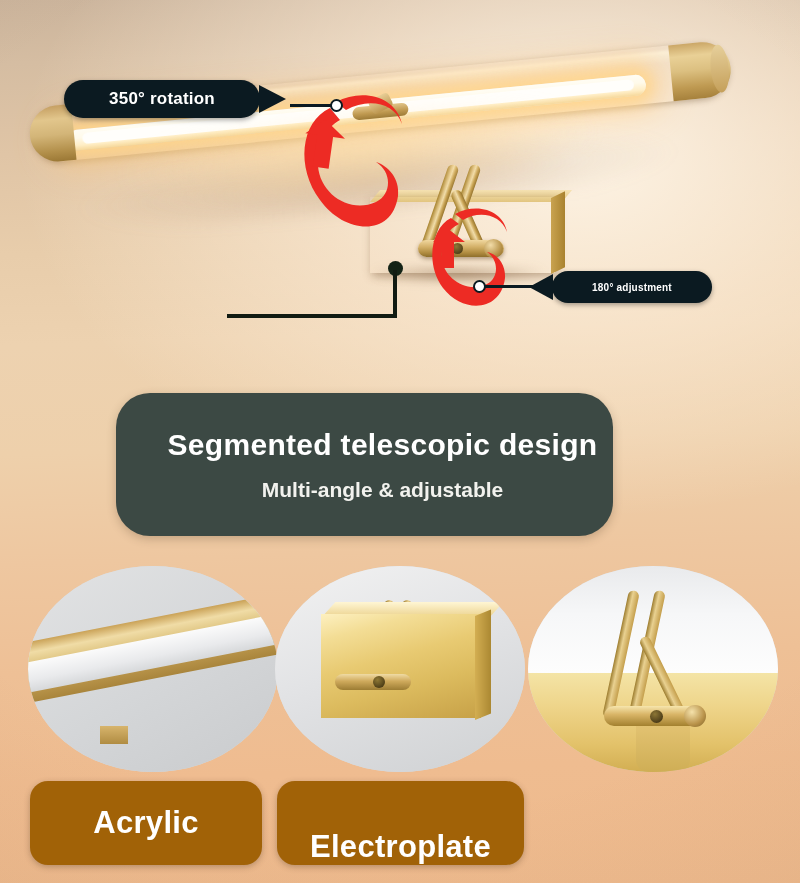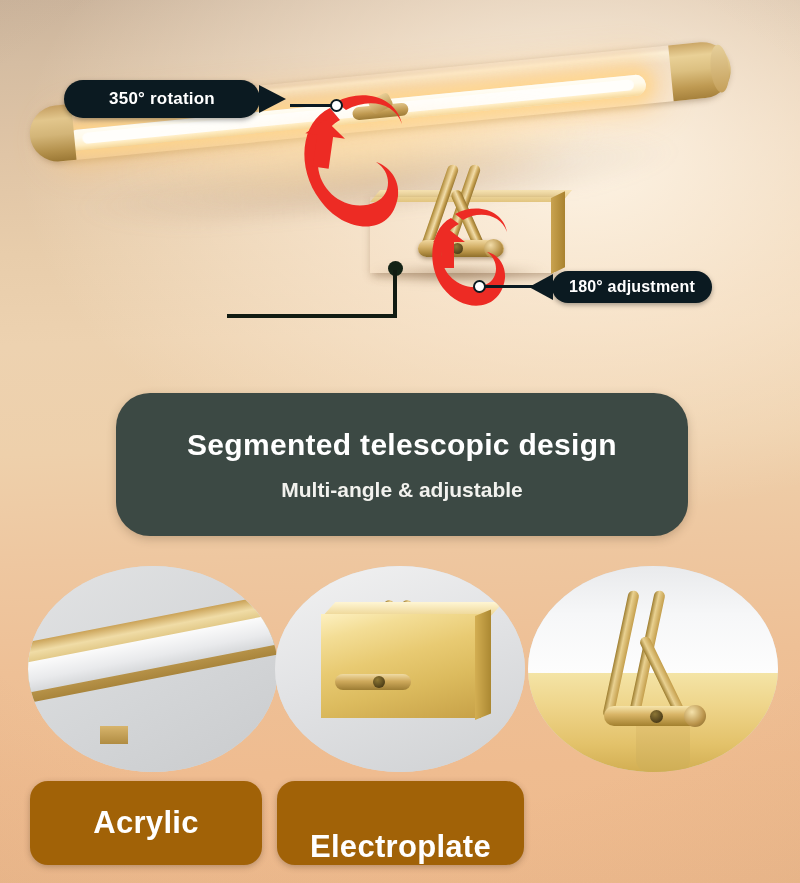--- a/index.html
+++ b/index.html
@@ -125,44 +125,44 @@
   }
   #pill-350{
     left:64px;top:80px;width:196px;height:38px;border-radius:19px;font-size:17px;
   }
   #pill-350:after{ 
     content:"";position:absolute;right:-26px;top:5px;
     border-top:14px solid transparent;border-bottom:14px solid transparent;
     border-left:27px solid #0b1a21;
   }
   #pill-180{
-    left:552px;top:271px;width:160px;height:32px;border-radius:16px;font-size:16px;
+    left:552px;top:271px;width:160px;height:32px;border-radius:16px;font-size:10px;
   }
   #pill-180:before{ 
     content:"";position:absolute;left:-23px;top:3px;
     border-top:13px solid transparent;border-bottom:13px solid transparent;
     border-right:24px solid #0b1a21;
   }
 
   .leader{position:absolute;background:#0b1a21;}
   .leader-dot{position:absolute;width:13px;height:13px;border-radius:50%;background:#fff;
     border:2px solid #0b1a21;box-sizing:border-box;}
 
   
   .ol-dot{position:absolute;left:388px;top:261px;width:15px;height:15px;border-radius:50%;
     background:#142316;}
   .ol-v{position:absolute;left:393px;top:270px;width:4px;height:48px;background:#111b12;}
   .ol-h{position:absolute;left:227px;top:314px;width:170px;height:4px;background:#111b12;}
 
   
   #banner{
-    position:absolute;left:116px;top:393px;width:572px;height:143px;
+    position:absolute;left:116px;top:393px;width:461px;height:143px;
     border-radius:34px;background:#3c4944;
     box-shadow:0 3px 10px rgba(70,50,30,.25);
-    display:flex;flex-direction:column;align-items:center;justify-content:center;
+    display:flex;flex-direction:column;align-items:center;justify-content:center;padding-left:36px;
   }
   #banner .b1{color:#fff;font-size:30px;font-weight:bold;letter-spacing:.3px;margin-bottom:16px;}
   #banner .b2{color:#f2f2ee;font-size:21px;font-weight:bold;}
 
   
   .feat{position:absolute;top:566px;width:250px;height:206px;}
   .feat-circle{
     position:absolute;left:0;top:0;width:250px;height:206px;border-radius:50%;
     overflow:hidden;background:#d9dadb;
   }

